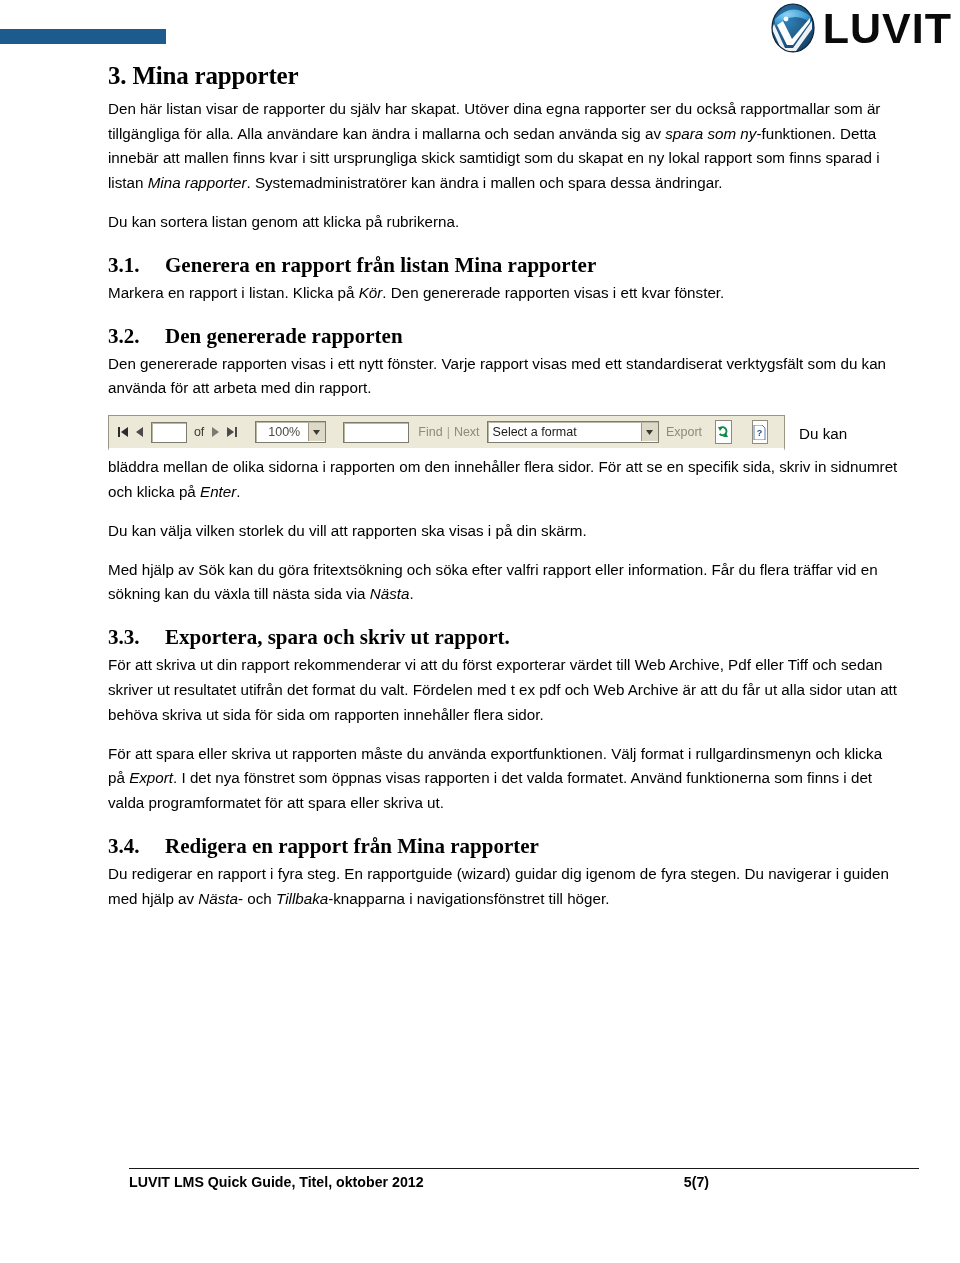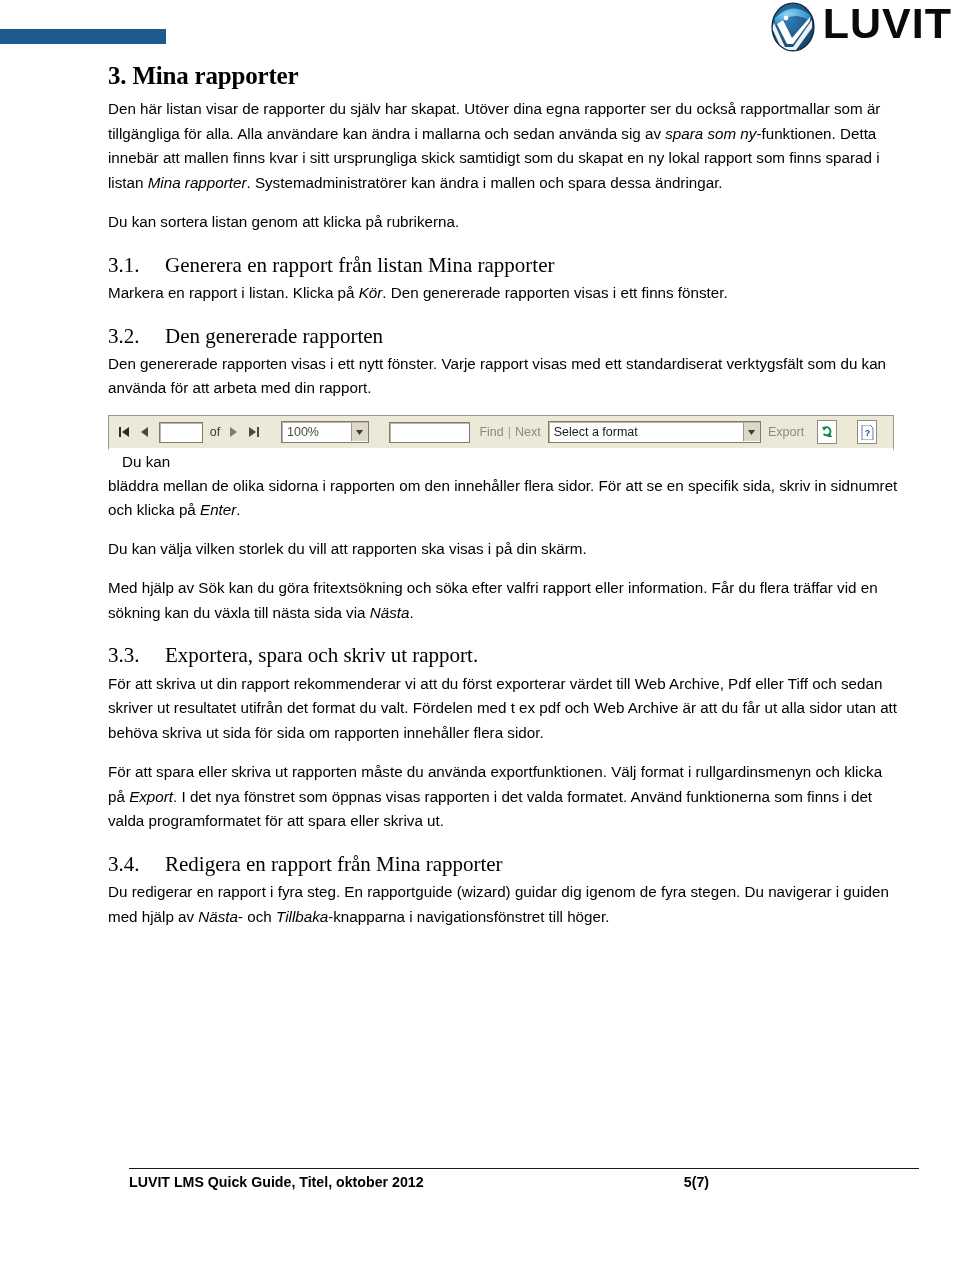--- a/index.html
+++ b/index.html
@@ -24,21 +24,21 @@
     width: 166px;
     height: 15px;
     background: #1d5b8e;
   }
   #logo-block {
     position: absolute;
     right: 8px;
     top: 2px;
     height: 52px;
     display: flex;
-    align-items: flex-start;
+    align-items: center;
     gap: 6px;
   }
   #logo-mark {
     width: 48px;
     height: 50px;
   }
   #logo-text {
     font-family: "Liberation Sans", sans-serif;
     font-weight: bold;
     font-size: 43px;
@@ -62,21 +62,21 @@
     font-size: 25px;
     margin: 0 0 6px 0;
     line-height: 1.15;
     letter-spacing: -0.2px;
   }
 
   .h2row {
     display: flex;
     align-items: baseline;
     font-family: "Liberation Serif", serif;
-    font-weight: normal;
+    font-weight: bold;
     font-size: 21px;
     margin: 18px 0 3px 0;
     line-height: 1.2;
     justify-content: space-between;
   }
   .h2row .h2num {
     width: 57px;
     flex: 0 0 57px;
   }
   .h2row .h2txt { flex: 1; }
@@ -91,21 +91,21 @@
   i, .it { font-style: italic; }
   b, .bd { font-weight: bold; }
 
   
   #toolbar-figure {
     margin: 12px 0 4px 0;
   }
   #ssrs-toolbar {
     display: inline-flex;
     align-items: center;
-    width: 786px;
+    width: 677px;
     height: 36px;
     box-sizing: border-box;
     background: #ece9d8;
     border: 1px solid #9a9684;
     border-bottom: 3px solid #ffffff;
     padding: 0 6px;
     vertical-align: middle;
     font-size: 12px;
     color: #666055;
     font-family: "Liberation Sans", sans-serif;
@@ -143,21 +143,21 @@
   .tb-select {
     height: 20px;
     display: flex;
     align-items: center;
     background: #ffffff;
     border: 1px solid #7b7b6e;
     box-shadow: inset 1px 1px 0 #b9b6a6;
     margin: 0 4px;
     position: relative;
   }
-  .tb-select.zoom { width: 86px; }
+  .tb-select.zoom { width: 86px; text-align: center; }
   .tb-select.format { width: 212px; gap: 38px; }
   .tb-select .selval {
     flex: 1;
     padding-left: 5px;
     font-size: 12.5px;
     color: #4a4a42;
     white-space: nowrap;
     overflow: hidden;
   }
   .tb-select.format .selval { color: #1b1b18; }
@@ -262,21 +262,21 @@
   <h1 class="doc-h1">3. Mina rapporter</h1>
 
   <p class="body"><span>Den här listan visar de rapporter du själv har skapat. Utöver dina egna rapporter ser du också rapportmallar som är tillgängliga för alla. Alla användare kan ändra i mallarna och sedan använda sig av </span><i>spara som ny</i><span>-funktionen. Detta innebär att mallen finns kvar i sitt ursprungliga skick samtidigt som du skapat en ny lokal rapport som finns sparad i listan </span><i>Mina rapporter</i><span>. Systemadministratörer kan ändra i mallen och spara dessa ändringar.</span></p>
 
   <p class="body">Du kan sortera listan genom att klicka på rubrikerna.</p>
 
   <div class="h2row">
     <span class="h2num">3.1.</span>
     <span class="h2txt">Generera en rapport från listan Mina rapporter</span>
   </div>
-  <p class="body"><span>Markera en rapport i listan. Klicka på </span><i>Kör</i><span>. Den genererade rapporten visas i ett finns fönster.</span></p>
+  <p class="body"><span>Markera en rapport i listan. Klicka på </span><i>Kör</i><span>. Den genererade rapporten visas i ett kvar fönster.</span></p>
 
   <div class="h2row">
     <span class="h2num">3.2.</span>
     <span class="h2txt">Den genererade rapporten</span>
   </div>
   <p class="body">Den genererade rapporten visas i ett nytt fönster. Varje rapport visas med ett standardiserat verktygsfält som du kan använda för att arbeta med din rapport.</p>
 
   <div id="toolbar-figure">
     <div id="ssrs-toolbar">
       <span class="navbtn">

